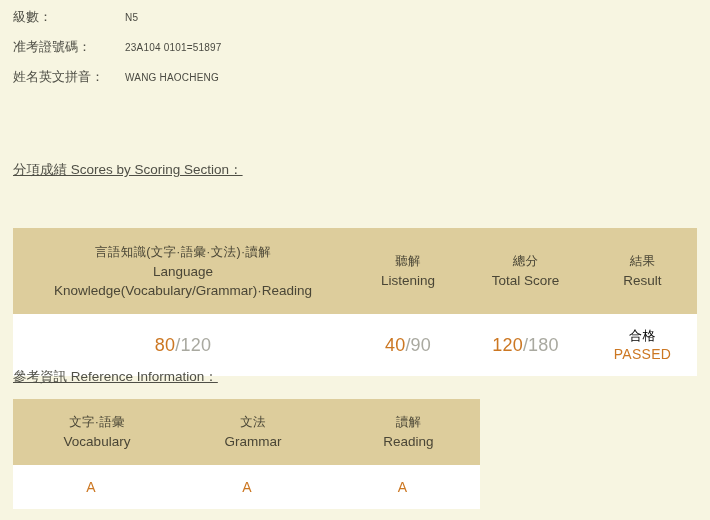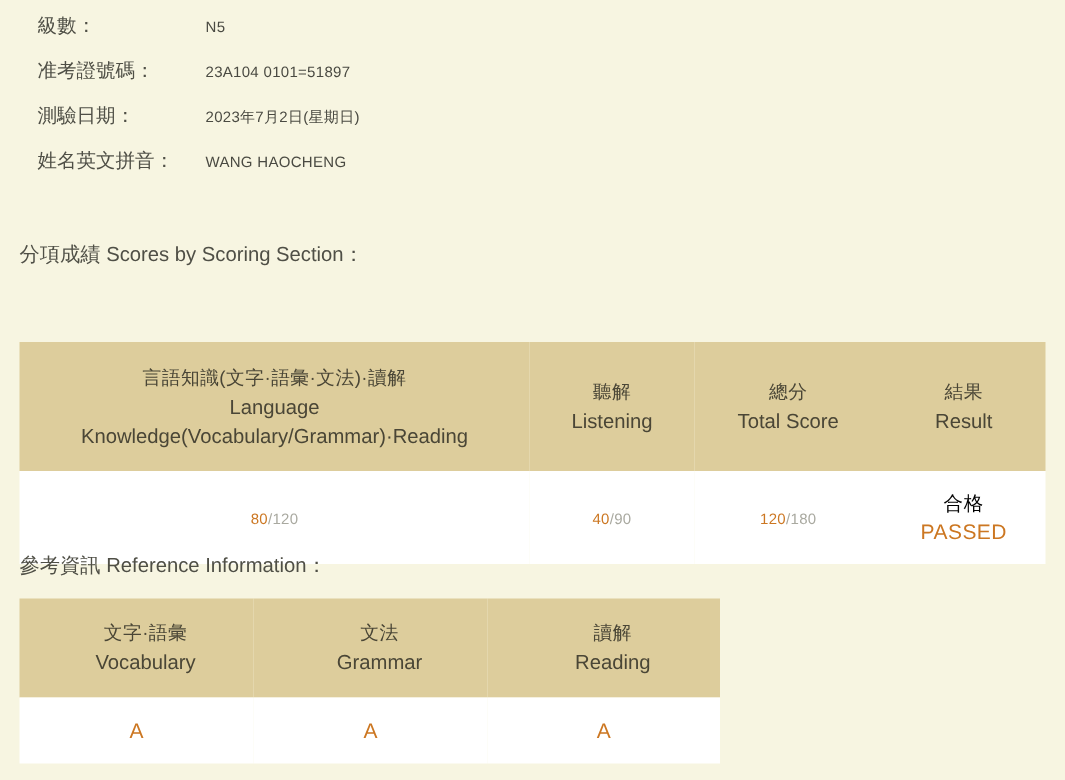--- a/index.html
+++ b/index.html
@@ -24,21 +24,20 @@
   .info-block {
     position: absolute;
     left: 13px;
     top: 8px;
     width: 560px;
   }
   .info-row {
     display: flex;
     align-items: baseline;
     height: 30px;
-    margin-left: 12px;
   }
   .info-label {
     width: 112px;
     font-size: 13px;
     color: #4f4f46;
     white-space: nowrap;
   }
   .info-value {
     font-size: 10px;
     color: #4a4a42;
@@ -46,20 +45,21 @@
     letter-spacing: 0.2px;
   }
 
   
   .section-caption {
     position: absolute;
     left: 13px;
     font-size: 13.5px;
     color: #4f4f46;
     white-space: nowrap;
+    text-decoration: underline;
   }
   #scores-caption { top: 161px; }
   #reference-caption { top: 368px; }
 
   
   .score-table {
     position: absolute;
     border-collapse: collapse;
     table-layout: fixed;
   }
@@ -96,21 +96,21 @@
     display: block;
     font-size: 12.5px;
     letter-spacing: 0.3px;
   }
   .hdr-en {
     display: block;
     font-size: 13.5px;
   }
 
   .score-val {
-    font-size: 10px;
+    font-size: 18px;
     color: #a9a9a0;
     letter-spacing: 0.2px;
   }
   .score-val .num {
     color: #cc7722;
   }
   .result-cjk {
     display: block;
     font-size: 13px;
     color: #000000;
@@ -146,24 +146,20 @@
     <div class="info-row">
       <span class="info-label">級數：</span>
       <span class="info-value">N5</span>
     </div>
 
     <div class="info-row">
       <span class="info-label">准考證號碼：</span>
       <span class="info-value">23A104 0101=51897</span>
     </div>
 
-    <div class="info-row">
-      <span class="info-label">測驗日期：</span>
-      <span class="info-value">2023年7月2日(星期日)</span>
-    </div>
 
     <div class="info-row">
       <span class="info-label">姓名英文拼音：</span>
       <span class="info-value">WANG HAOCHENG</span>
     </div>
 
   </div>
 
   <div class="section-caption" id="scores-caption">分項成績 Scores by Scoring Section：</div>
 

